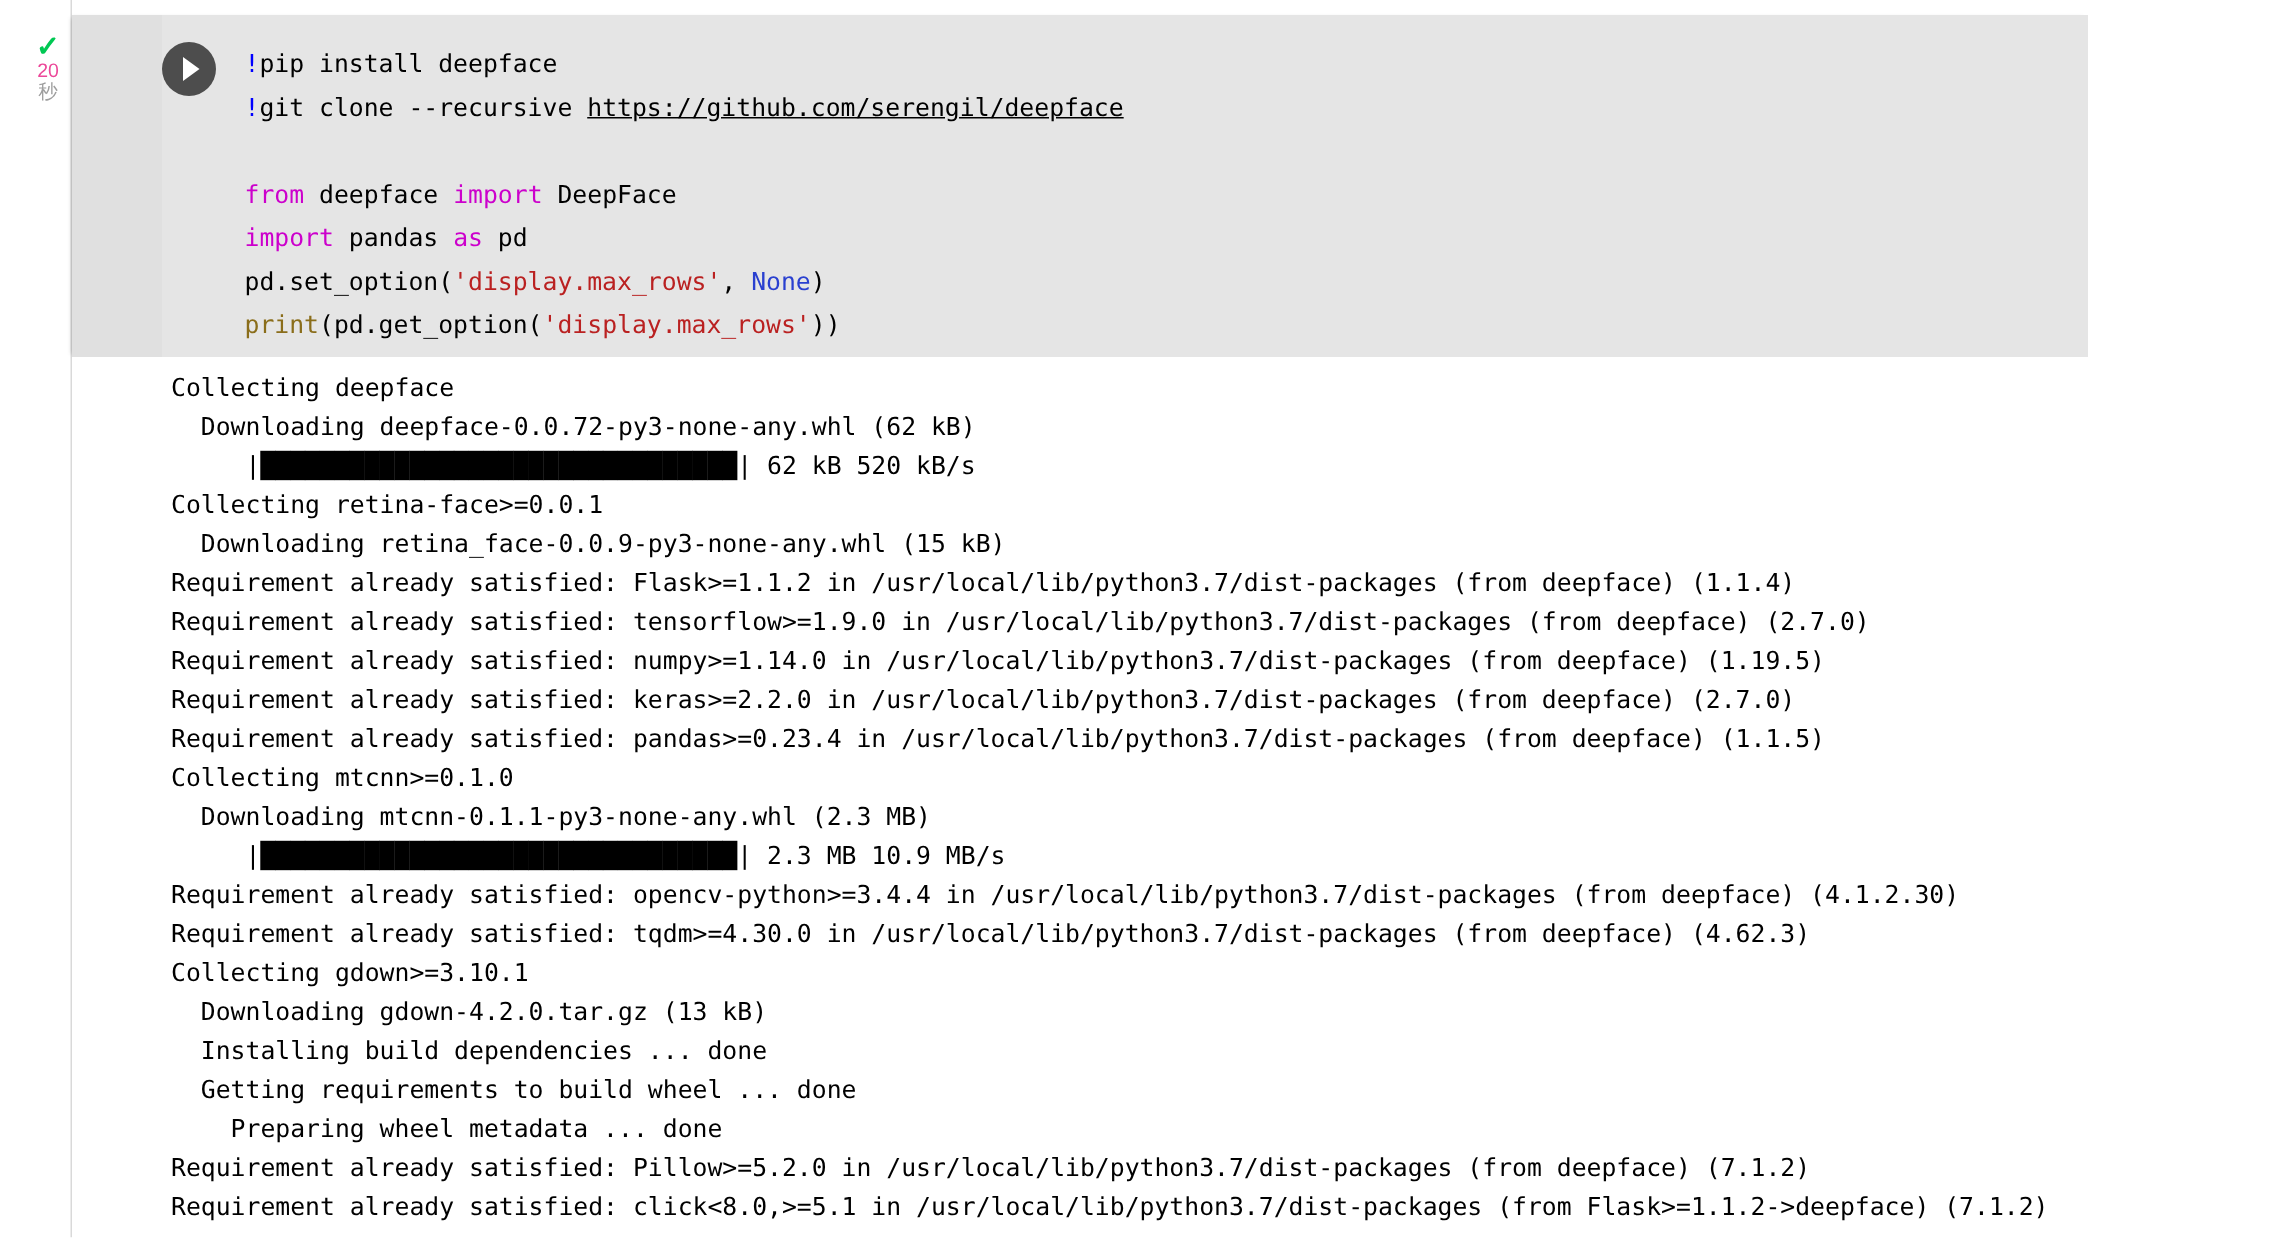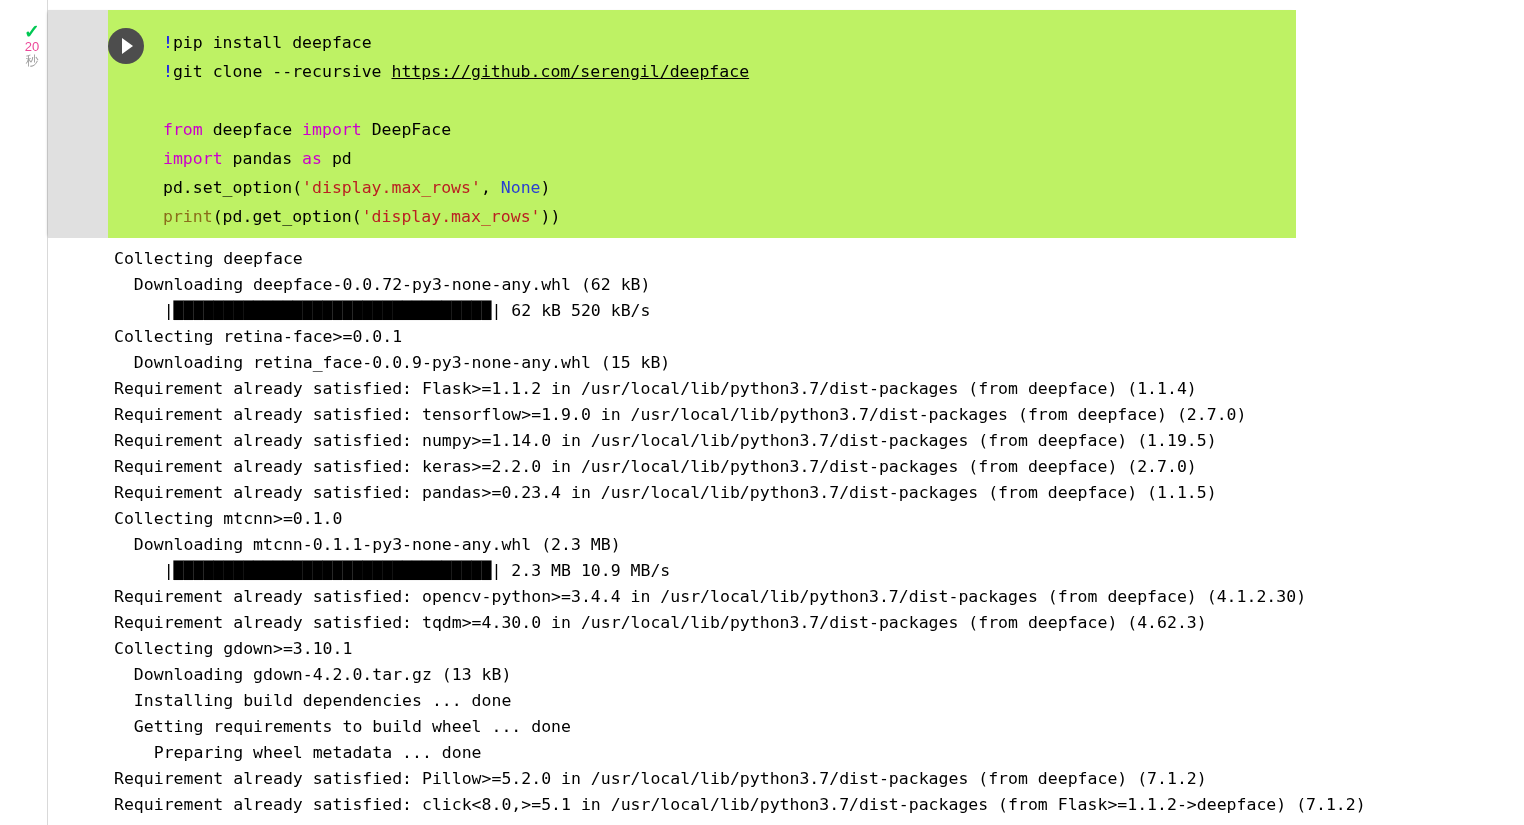--- a/index.html
+++ b/index.html
@@ -56,23 +56,23 @@
     display: block;
     font-size: 13px;
     color: #9e9e9e;
   }
 
   
   .cell {
     position: absolute;
     left: 48px;
     top: 10px;
-    width: 1248px;
+    width: 1344px;
     height: 228px;
-    background: #bef264;
+    background: #e5e5e5;
     box-shadow: -2px 0 3px -2px rgba(0,0,0,0.25);
   }
   .cell-gutter {
     position: absolute;
     left: 0;
     top: 0;
     width: 60px;
     height: 228px;
     background: #e0e0e0;
   }

